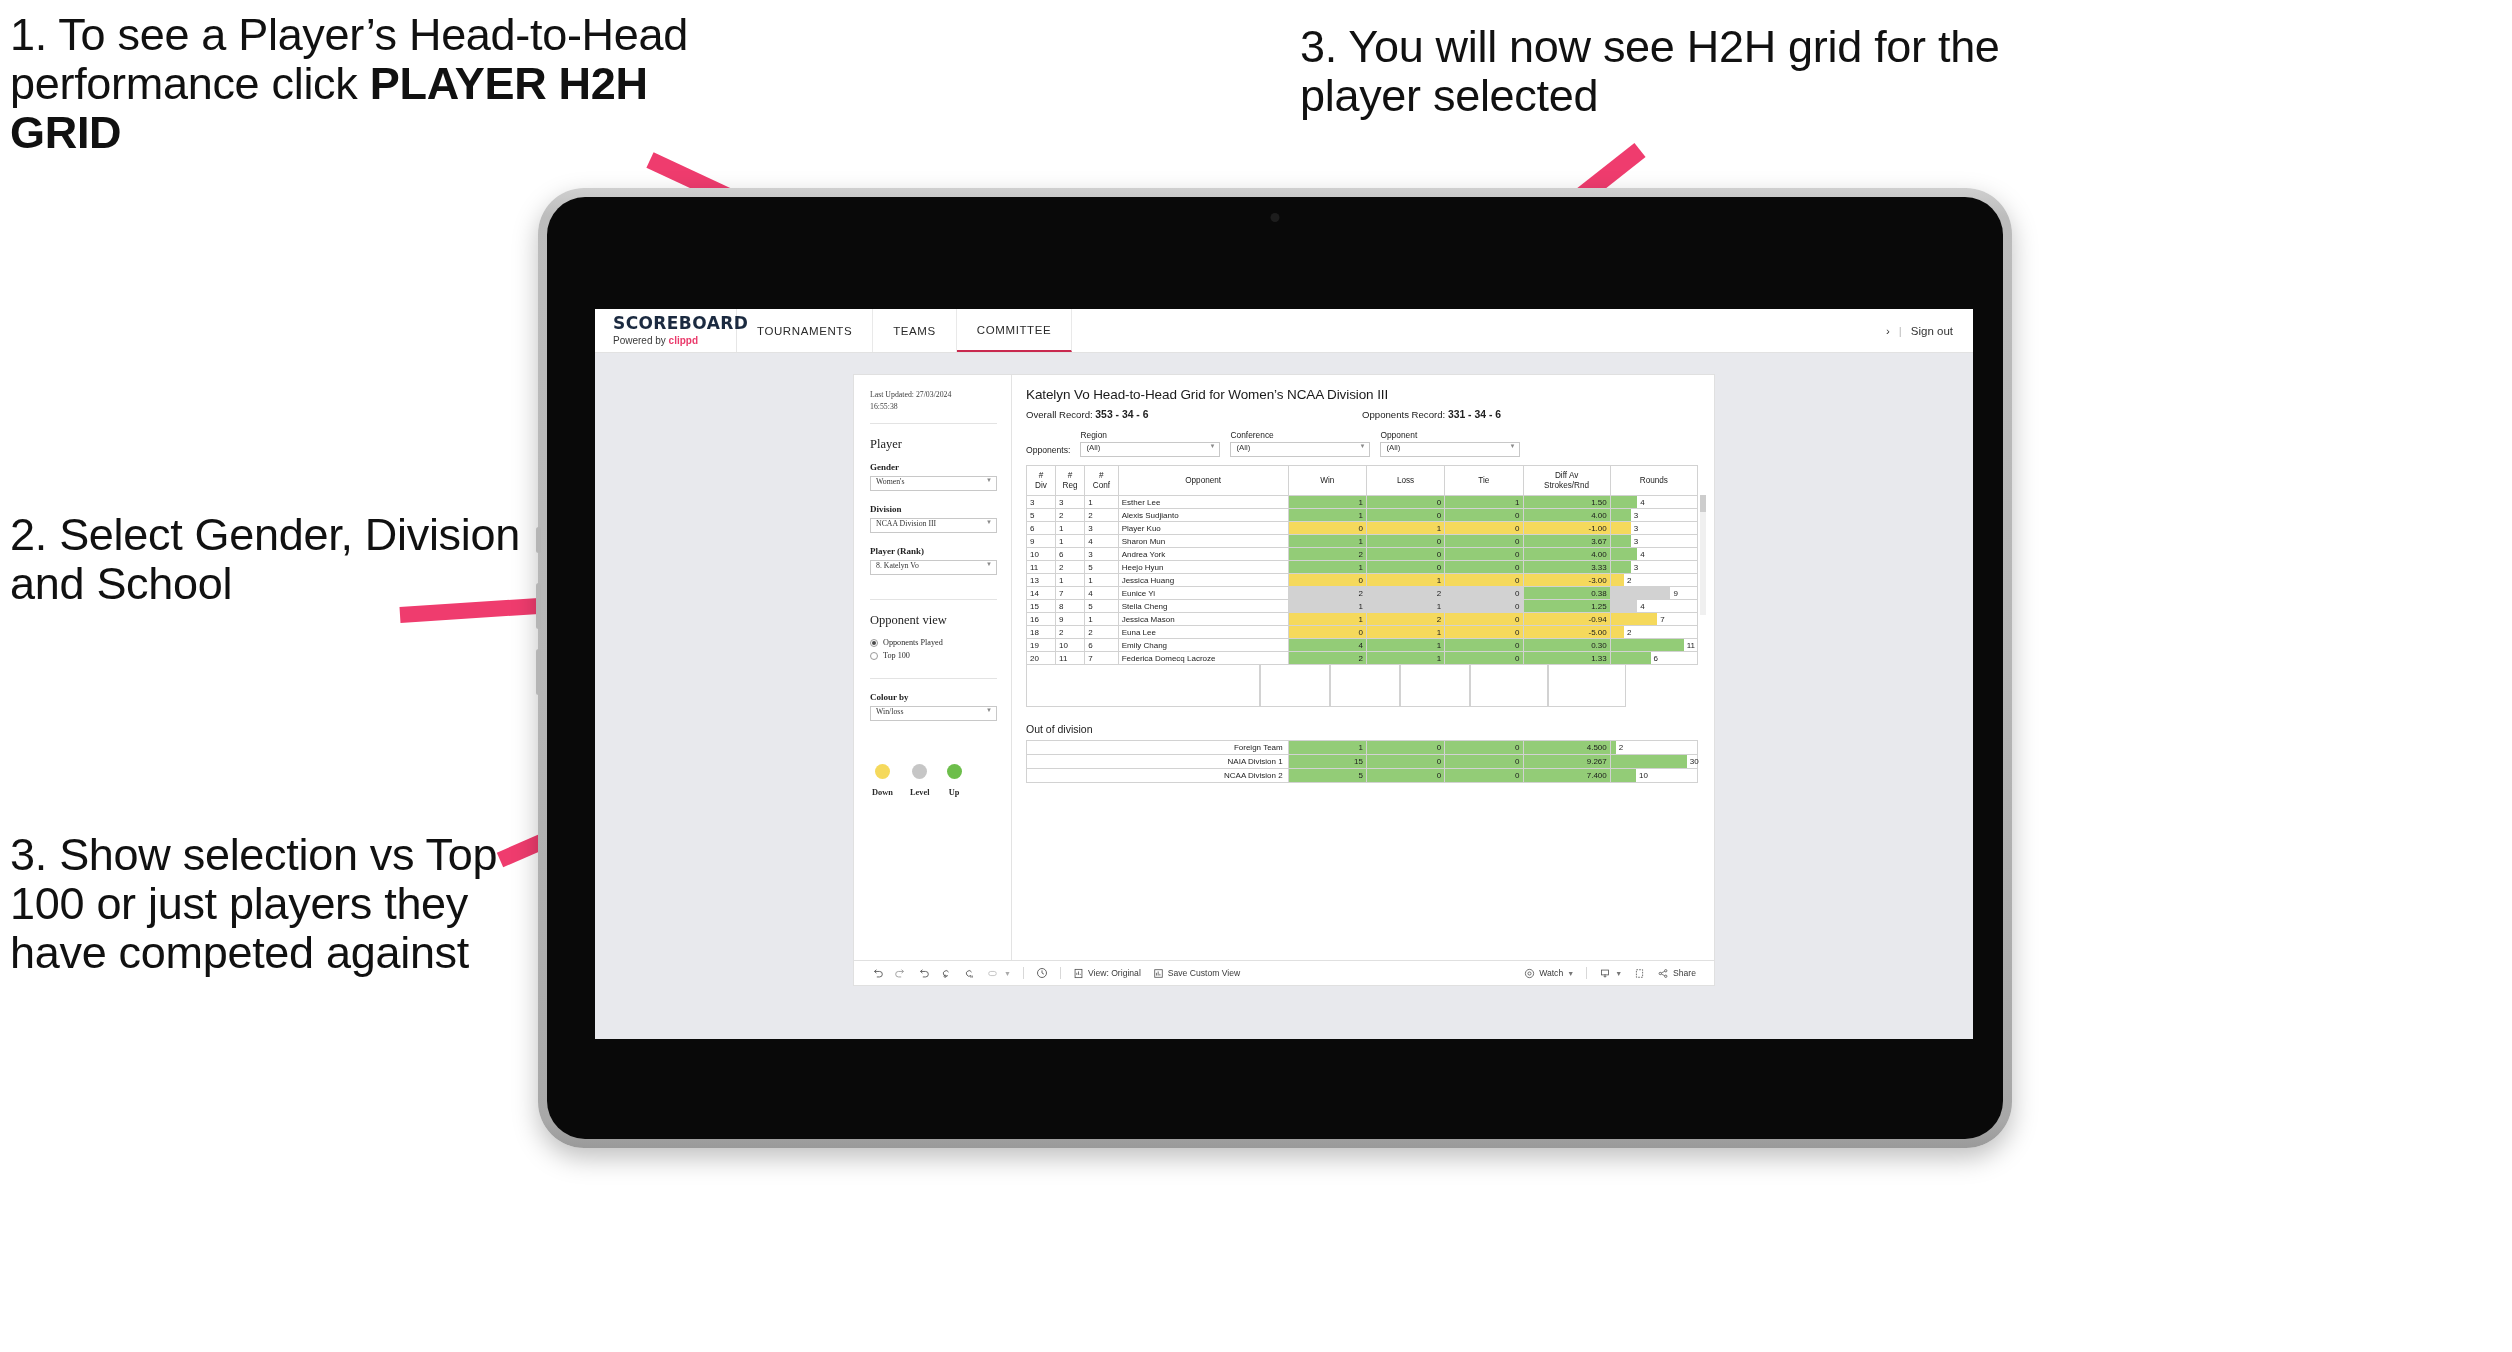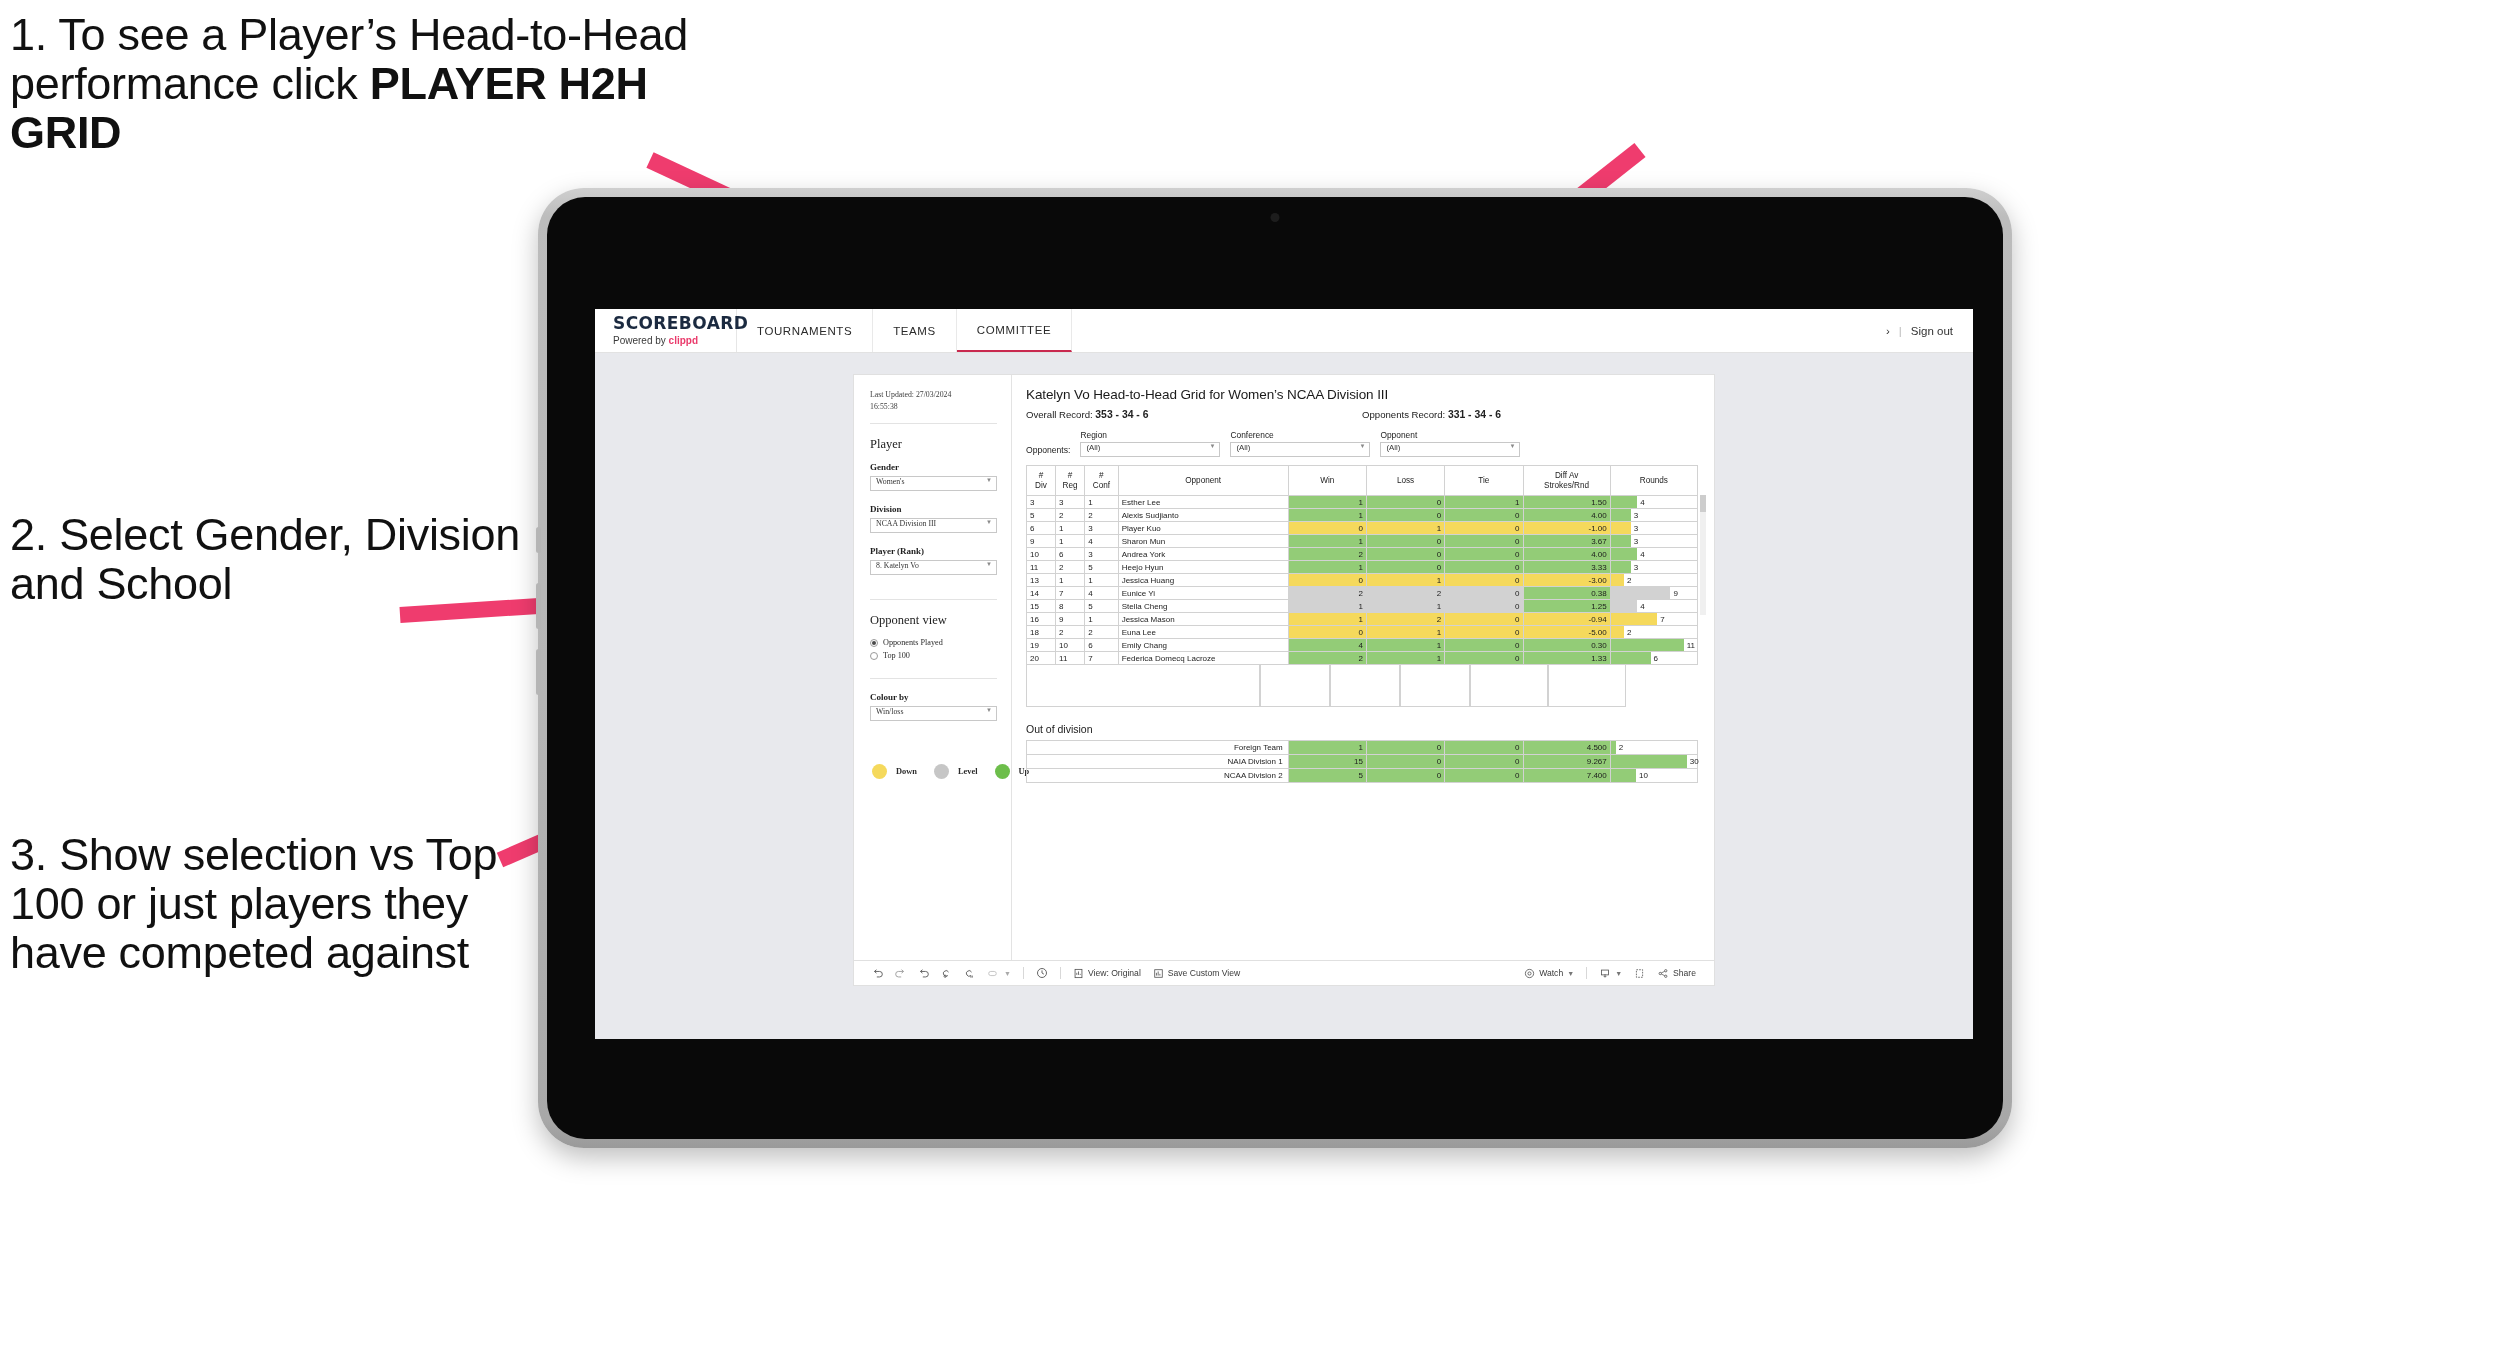--- a/index.html
+++ b/index.html
@@ -150,21 +150,21 @@
   }
   .sel .caret { font-size: 6px; color: #8a8a8a; }
   .radio-row { display: flex; align-items: center; gap: 5px; margin-bottom: 4px; font-size: 8.2px; color: #2b2b2b; cursor: pointer; }
   .radio {
     width: 8px; height: 8px; border-radius: 50%;
     border: 1px solid #9a9a9a; background: #fff;
     display: flex; align-items: center; justify-content: center; flex: none;
   }
   .radio.on::after { content: ""; width: 4px; height: 4px; border-radius: 50%; background: #4a4a4a; }
   #legend { display: flex; gap: 17px; margin-top: 30px; padding-left: 2px; }
-  .leg { display: flex; align-items: center; gap: 9px; }
+  .leg { display: flex; flex-direction: column; align-items: center; gap: 9px; }
   .dot { width: 15px; height: 15px; border-radius: 50%; }
   .leg-label { font-size: 8.4px; color: #2c2c2c; font-weight: 700; }
 
   
   #main { flex: 1; padding: 12px 16px 0 14px; min-width: 0; display: flex; flex-direction: column; }
   #viz-title { font-size: 13.5px; color: #1a1a1a; letter-spacing: -0.1px; }
   #records { display: flex; margin-top: 7px; font-size: 9.6px; color: #222; }
   #records .rec { width: 50%; }
   #records b { font-weight: 700; font-size: 10.4px; }
   #filters { display: flex; align-items: flex-end; gap: 10px; margin-top: 10px; }
@@ -222,20 +222,21 @@
   .spacer { flex: 1; }
 </style>
 </head>
 <body>
 
 <div id="root">
 
   <div class="annot" id="annot-1"><span>1. To see a Player’s Head-to-Head performance click </span><span class="b">PLAYER H2H GRID</span></div>
   <div class="annot" id="annot-2">2. Select Gender, Division and School</div>
   <div class="annot" id="annot-3">3. Show selection vs Top 100 or just players they have competed against</div>
+  <div class="annot" id="annot-4">3. You will now see H2H grid for the player selected</div>
 
   <svg class="arrow" style="left:640px; top:150px;" width="460" height="240" viewBox="0 0 460 240">
     <defs>
       <marker id="ah1" markerWidth="6" markerHeight="6" refX="3" refY="3" orient="auto">
         <path d="M0,0 L6,3 L0,6 z" fill="#ef3c6e"></path>
       </marker>
     </defs>
     <path d="M10,10 L385,185" stroke="#ef3c6e" stroke-width="17" fill="none" marker-end="url(#ah1)"></path>
   </svg>
 

